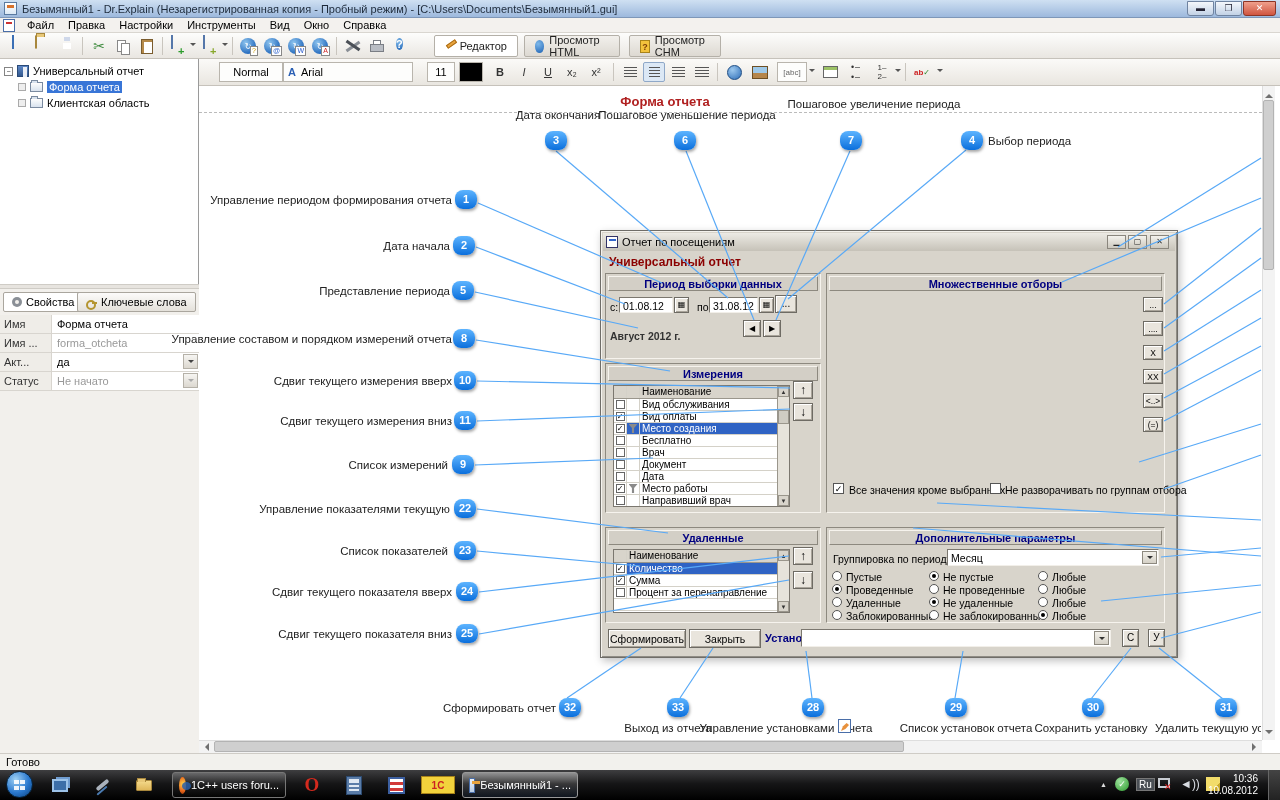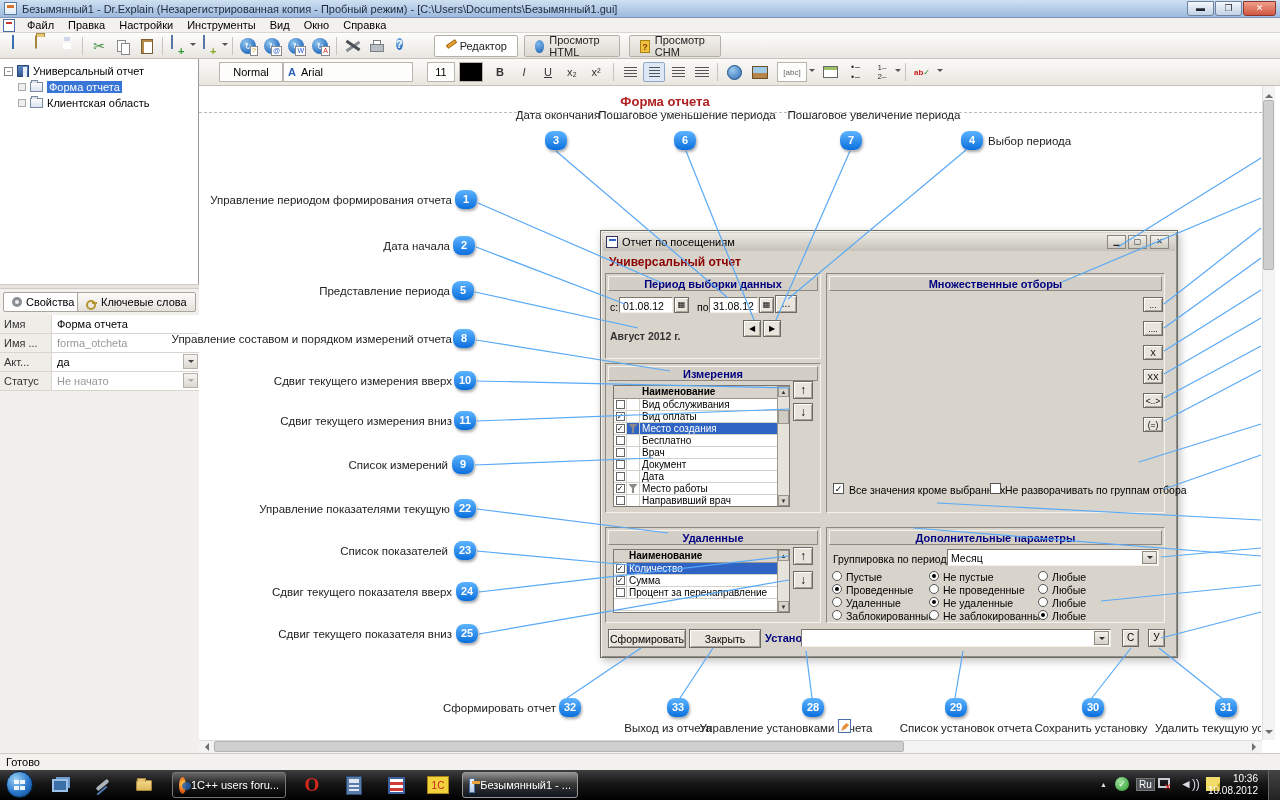--- a/index.html
+++ b/index.html
@@ -94,21 +94,21 @@
 .dlgbtn{position:absolute;top:4px;width:19px;height:14px;background:linear-gradient(#f4f2ed,#ccc8be);border:1px solid #8a867d;font-size:8px;line-height:12px;text-align:center;color:#222}
 .grp{position:absolute;border:1px solid;border-color:#8d897f #f6f3ed #f6f3ed #8d897f}
 .ghead{position:absolute;left:2px;right:2px;top:2px;height:15px;background:#d3cfc6;border:1px solid;border-color:#f6f3ed #8d897f #8d897f #f6f3ed;color:#000080;font-weight:bold;text-align:center;font-size:11px;line-height:14px}
 .inset{background:#fff;border:1px solid;border-color:#7b776f #f2efe9 #f2efe9 #7b776f}
 .btn3d{background:#e9e5dd;border:1px solid #6e6b64;box-shadow:inset 1px 1px 0 #fff,inset -1px -1px 0 #a9a49a;text-align:center;color:#000}
 .fld{position:absolute;font-size:10.5px;padding:2px 0 0 3px;white-space:nowrap}
 .calbtn{font-size:8px;line-height:14px}
 .litem{height:13px;line-height:13px;padding-left:3px;font-size:10.5px;white-space:nowrap}
 .litem.sel{background:#2f63c4;color:#fff}
 .tbl{position:absolute;background:#fff;border:1px solid #7b776f;font-size:10px;overflow:hidden}
-.thead{display:flex;height:13px;line-height:12px;background:#d8d4cb;border-bottom:1px solid #9a968c;font-weight:bold}
+.thead{display:flex;height:13px;line-height:12px;background:#d8d4cb;border-bottom:1px solid #9a968c;font-weight:normal}
 .trow{display:flex;height:12px;line-height:11px;border-bottom:1px solid #d4d1c8}
 .cc{border-right:1px solid #d4d1c8;display:flex;align-items:center;justify-content:center}
 .c1{width:13px}.c2{width:13px}
 .c3{flex:1;padding-left:2px;white-space:nowrap;overflow:hidden}
 .trow.sel .selzone{background:#2f63c4;color:#fff}
 .cbx{width:9px;height:9px;border:1px solid #666;background:#fff;font-size:8px;line-height:8px;text-align:center}
 .cbx.on::after{content:"✓"}
 .funnel{width:9px;height:9px;background:#8a8a8a;clip-path:polygon(0 0,100% 0,62% 45%,62% 100%,38% 100%,38% 45%)}
 .vsb{position:absolute;right:0;top:0;bottom:0;width:12px;background:#e6e3db;border-left:1px solid #9a968c}
 .sbbit{position:absolute;left:0;width:11px;height:11px;background:#d8d4cb;border:1px solid #9a968c;font-size:6px;line-height:10px;text-align:center;color:#333}
@@ -605,21 +605,21 @@
     <div class="clabel" style="top: 545px; right: 832px;">Список показателей</div>
     <div class="badge" style="left: 456px; top: 582px;">24</div>
     <div class="clabel" style="top: 586px; right: 828px;">Сдвиг текущего показателя вверх</div>
     <div class="badge" style="left: 456px; top: 624px;">25</div>
     <div class="clabel" style="top: 628px; right: 828px;">Сдвиг текущего показателя вниз</div>
     <div class="badge" style="left: 545px; top: 131px;">3</div>
     <div class="clabel" style="top: 109px; left: 558px; transform: translateX(-50%);">Дата окончания</div>
     <div class="badge" style="left: 674px; top: 131px;">6</div>
     <div class="clabel" style="top: 109px; left: 687px; transform: translateX(-50%);">Пошаговое уменьшение периода</div>
     <div class="badge" style="left: 840px; top: 131px;">7</div>
-    <div class="clabel" style="top: 109px; left: 858px; transform: translateX(-50%); padding-left: 32px;">Пошаговое увеличение периода</div>
+    <div class="clabel" style="top: 98px; left: 858px; transform: translateX(-50%); padding-left: 32px;">Пошаговое увеличение периода</div>
     <div class="badge" style="left: 961px; top: 131px;">4</div>
     <div class="clabel" style="top: 135px; left: 988px;">Выбор периода</div>
     <div class="badge" style="left: 559px; top: 698px;">32</div>
     <div class="clabel" style="top: 702px; right: 724px;">Сформировать отчет</div>
     <div class="badge" style="left: 667px; top: 698px;">33</div>
     <div class="clabel" style="top: 722px; left: 668px; transform: translateX(-50%);">Выход из отчета</div>
     <div class="badge" style="left: 802px; top: 698px;">28</div>
     <div class="clabel" style="top: 722px; left: 786px; transform: translateX(-50%);">Управление установками отчета</div>
     <div class="cursor-ico" style="left: 838px; top: 719px;"></div>
     <div class="badge" style="left: 945px; top: 698px;">29</div>
@@ -666,21 +666,21 @@
   <span class="tkico" style="left:336px">
       <span style="width:16px;height:19px;background:#5a7ca8;border:1px solid #2c4a70;position:relative">
         <span style="position:absolute;left:2px;top:2px;width:10px;height:4px;background:#dfe8f2"></span>
         <span style="position:absolute;left:2px;top:8px;width:10px;height:8px;background:repeating-linear-gradient(#dfe8f2 0 2px,transparent 2px 4px)"></span>
       </span>
     </span>
   <span class="tkico" style="left:378px">
       <span style="width:17px;height:17px;background:repeating-linear-gradient(#fff 0 3px,#d23a3a 3px 6px);border:2px solid #3c5fa0"></span>
     </span>
   <span class="tkico" style="left:420px">
-      <span style="width:22px;height:18px;background:#f2d23c;border:1px solid #a8831a;color:#c22;font-weight:normal;font-size:10px;text-align:center;line-height:17px">1С</span>
+      <span style="width:34px;height:18px;background:#f2d23c;border:1px solid #a8831a;color:#c22;font-weight:bold;font-size:10px;text-align:center;line-height:17px">1С</span>
     </span>
   <span class="taskbtn active" style="left:462px;width:116px">
     <span style="width:16px;height:15px;background:linear-gradient(#eef3fa,#b8cce4);border:1px solid #4a6ea8;position:relative">
         <span style="position:absolute;left:2px;top:2px;width:8px;height:3px;background:#e8a33c"></span>
       </span>
     <span>Безымянный1 - ...</span>
   </span>
   <span class="trayico" style="left:1100px;top:11px;font-size:7px">▲</span>
   <span class="trayico" style="left:1115px;top:7px"><span style="display:inline-block;width:14px;height:14px;border-radius:50%;background:radial-gradient(circle at 35% 30%,#9ee29e,#2c9a2c);color:#fff;font-size:9px;text-align:center;line-height:14px">✓</span></span>
   <span class="trayico" style="left:1136px;top:8px;background:#4a4f55;border:1px solid #777;padding:0 2px;color:#fff"><span>Ru</span></span>

